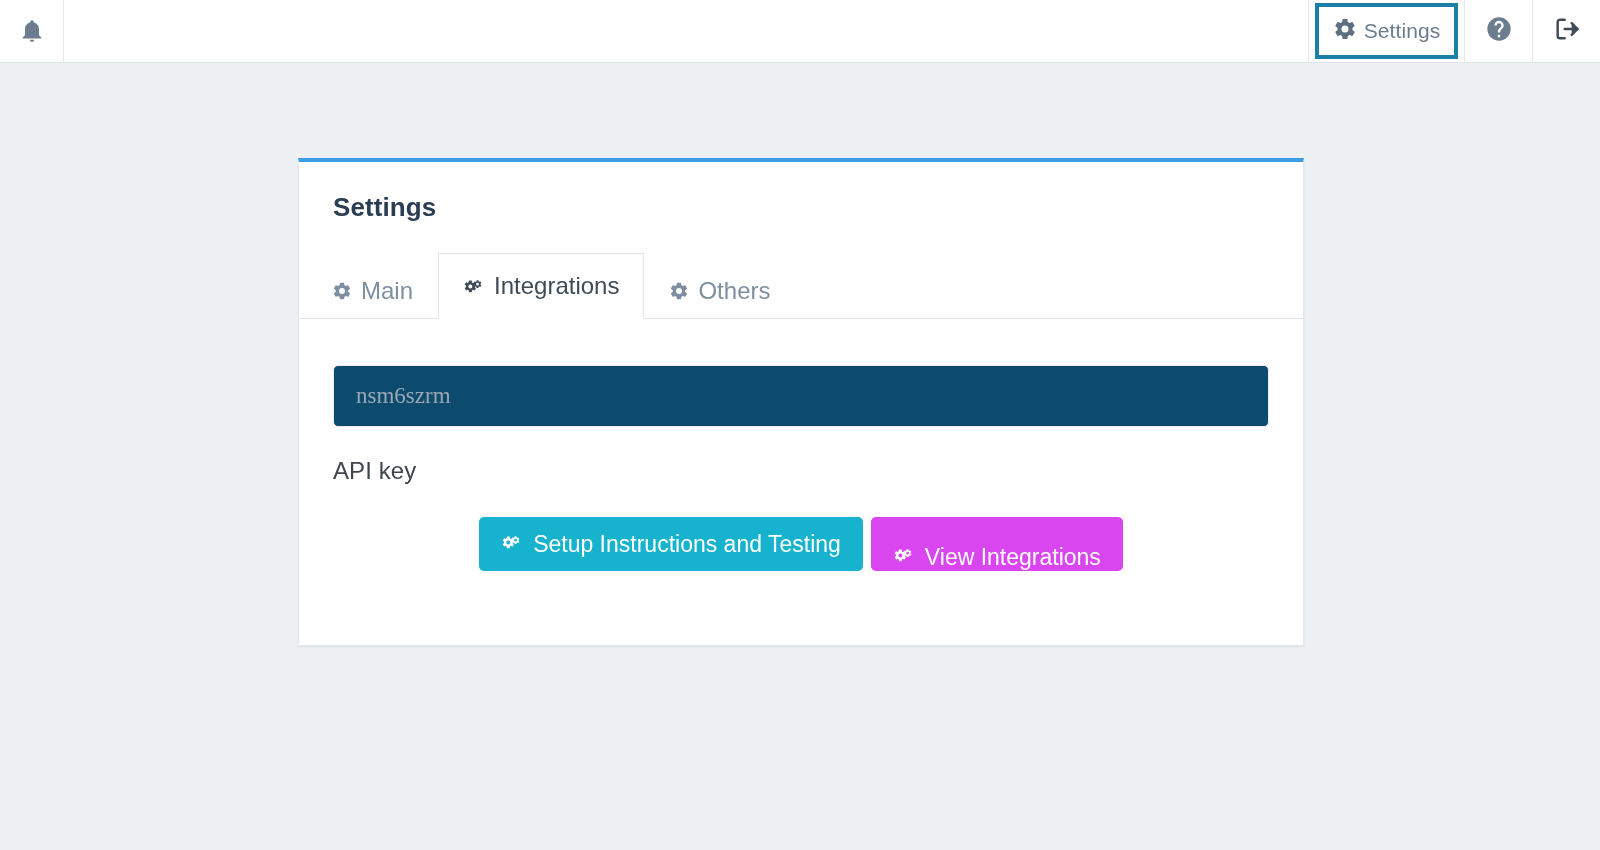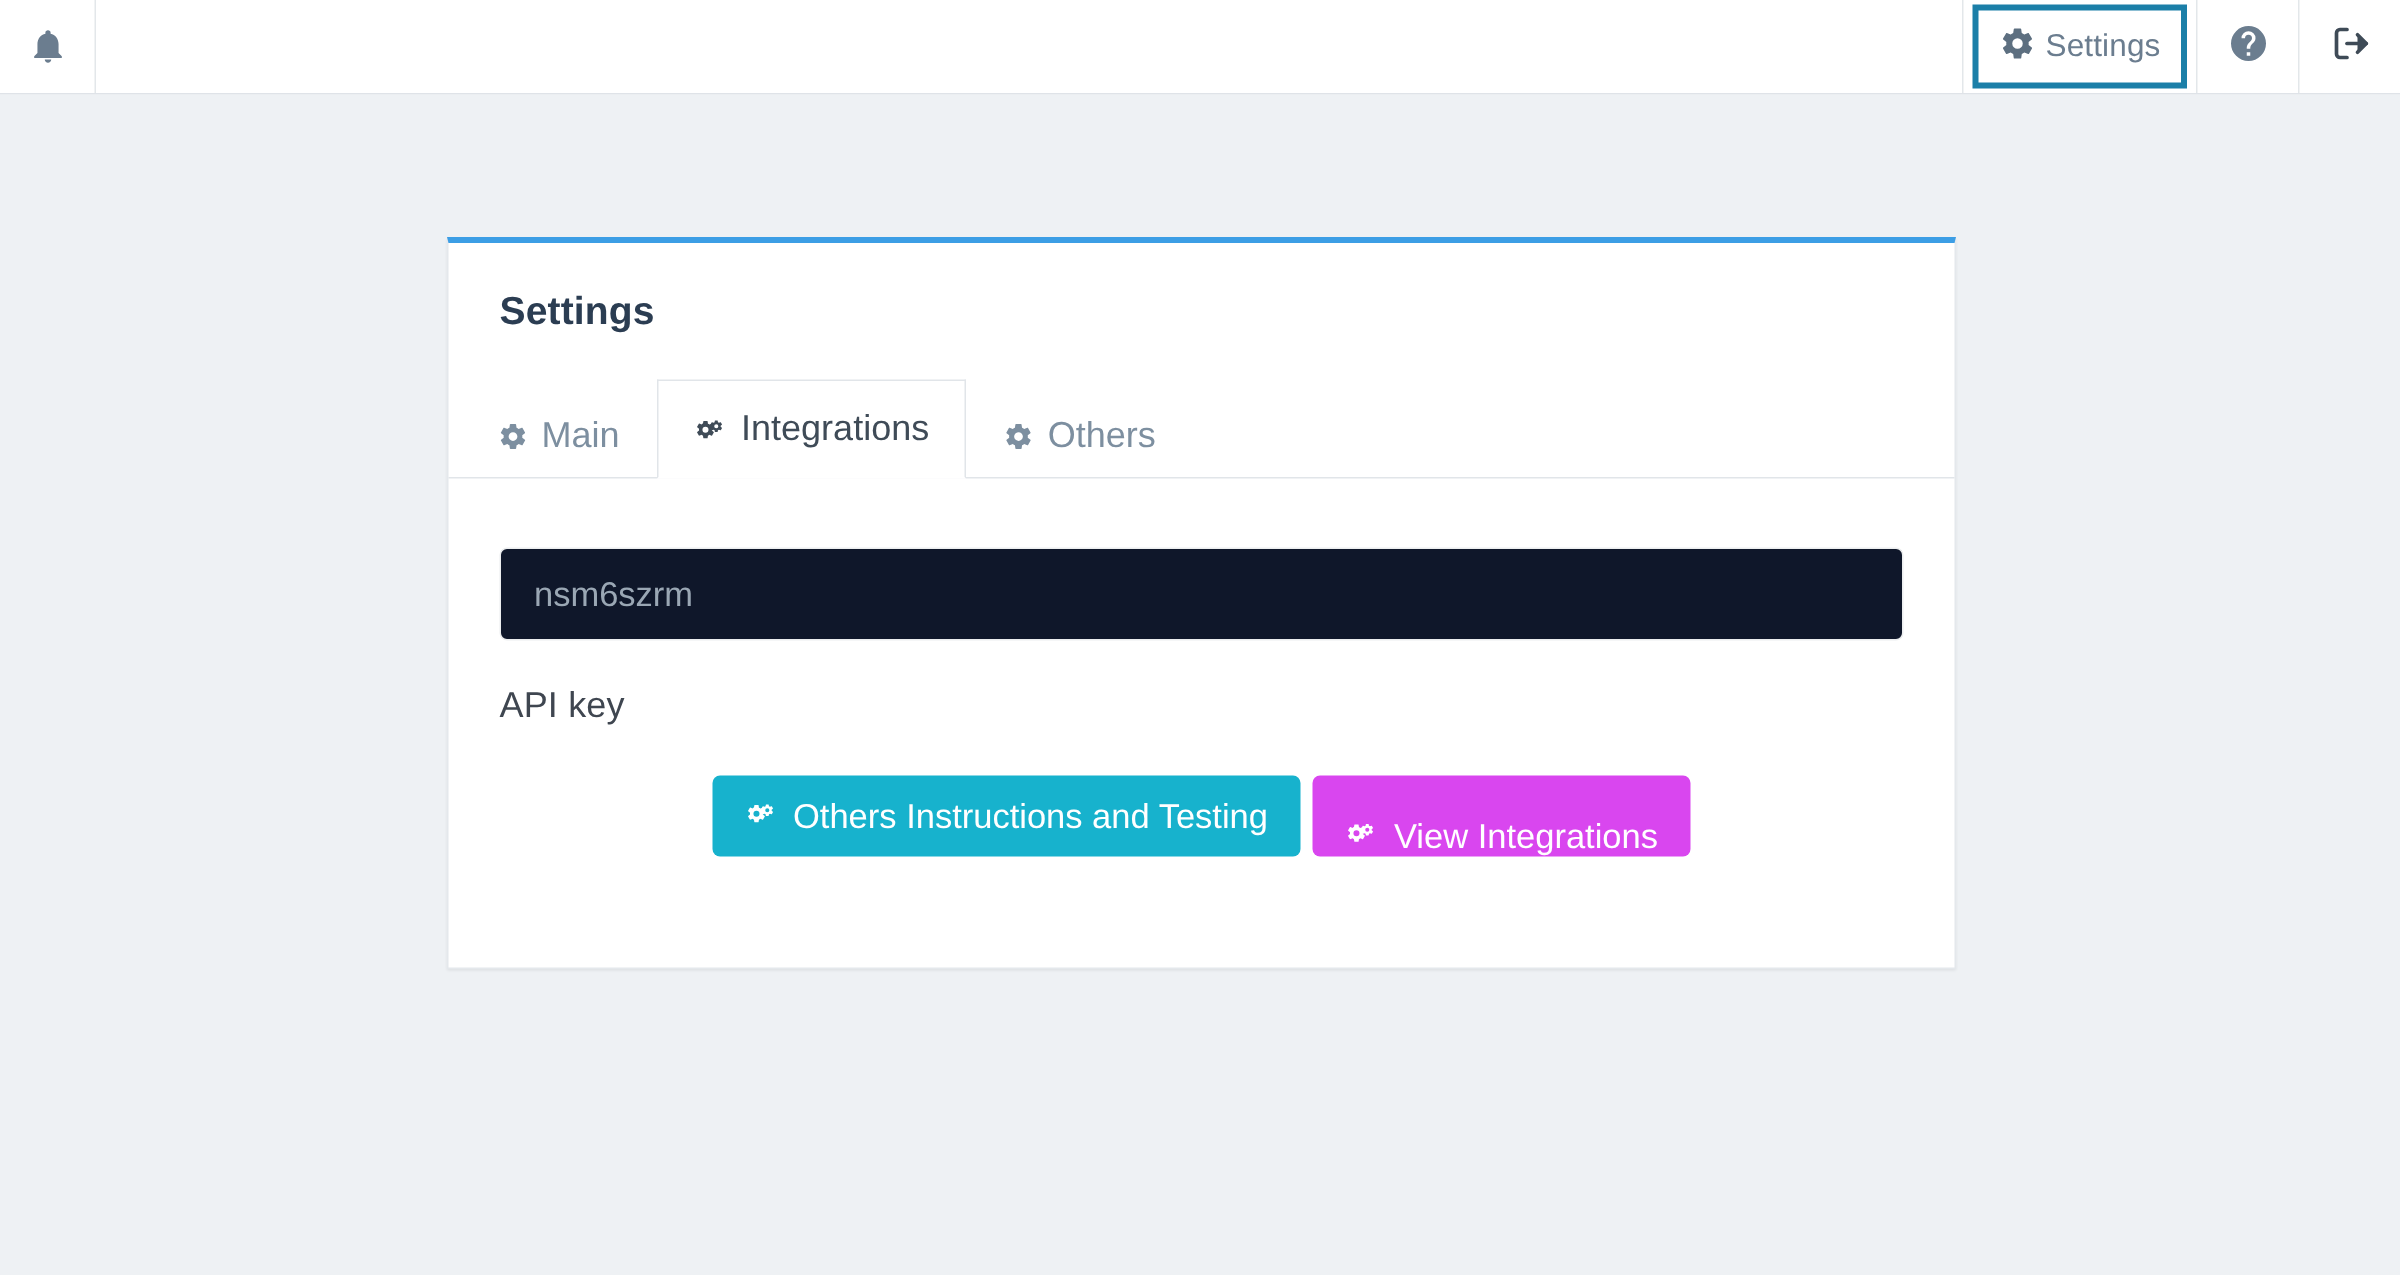--- a/index.html
+++ b/index.html
@@ -148,26 +148,26 @@
   .field-label {
     font-size: 24px;
     color: #3f4650;
     margin-bottom: 12px;
     letter-spacing: .1px;
   }
 
   .field-input {
     width: 100%;
     height: 62px;
-    background: #0f172a;
+    background: #0c4a6e;
     border: 1px solid #eceeef;
     border-radius: 5px;
     padding: 0 22px;
     font-size: 23px;
-    font-family: Liberation Sans, sans-serif;
+    font-family: Liberation Serif, serif;
     color: #9aa7b4;
     outline: none;
   }
 
   .field-group { margin-bottom: 30px; }
   .field-group.second { margin-bottom: 32px; }
 
   .button-row {
     display: flex;
     justify-content: center;
@@ -305,21 +305,21 @@
 
     <div class="button-row">
 
       <div class="btn btn-cyan">
         <span>
           <svg width="22" height="20" viewBox="0 0 26 22" fill="#ffffff">
             <path d="M10.2 9.2c.03-.22.05-.45.05-.68s-.02-.46-.05-.68l1.44-1.12a.33.33 0 0 0 .08-.43l-1.36-2.35a.34.34 0 0 0-.42-.15l-1.7.68a4.9 4.9 0 0 0-1.15-.66L6.83 1.9a.33.33 0 0 0-.33-.28H3.78a.33.33 0 0 0-.33.28l-.26 1.8c-.41.17-.8.39-1.15.67l-1.7-.68a.34.34 0 0 0-.42.15L-1.44 6.2a.33.33 0 0 0 .08.43L.08 7.84c-.03.22-.05.45-.05.68s.02.46.05.68l-1.44 1.12a.33.33 0 0 0-.08.43l1.36 2.35c.8.15.26.2.42.15l1.7-.68c.35.28.74.5 1.15.66l.26 1.81c.2.16.16.28.33.28h2.72a.33.33 0 0 0 .33-.28l.26-1.81c.41-.16.8-.38 1.15-.66l1.7.68c.16.06.34 0 .42-.15l1.36-2.35a.33.33 0 0 0-.08-.43L10.2 9.2zM5.14 10.9a2.38 2.38 0 1 1 0-4.76 2.38 2.38 0 0 1 0 4.76z" transform="translate(3.5,3)"></path>
             <path d="M22.6 16.3c.02-.15.03-.3.03-.46s-.01-.31-.04-.46l.98-.76a.23.23 0 0 0 .05-.29l-.92-1.6a.23.23 0 0 0-.28-.1l-1.16.47a3.3 3.3 0 0 0-.78-.45l-.18-1.23a.23.23 0 0 0-.22-.19h-1.85a.23.23 0 0 0-.22.19l-.18 1.23c-.28.11-.54.26-.78.45l-1.16-.47a.23.23 0 0 0-.28.1l-.92 1.6a.23.23 0 0 0 .5.29l.98.76c-.02.15-.04.3-.04.46s.2.31.04.46l-.98.76a.23.23 0 0 0-.5.29l.92 1.6c.5.1.18.14.28.1l1.16-.47c.24.19.5.34.78.45l.18 1.23c.1.11.11.19.22.19h1.85c.11 0 .2-.8.22-.19l.18-1.23c.28-.11.54-.26.78-.45l1.16.47c.1.04.23 0 .28-.1l.92-1.6a.23.23 0 0 0-.05-.29l-.98-.76zM19.16 17.5a1.62 1.62 0 1 1 0-3.24 1.62 1.62 0 0 1 0 3.24z" transform="translate(-2,-7)"></path>
           </svg>
         </span>
-        <span>Others Instructions and Testing</span>
+        <span>Setup Instructions and Testing</span>
       </div>
 
       <div class="btn btn-purple">
         <span>
           <svg width="22" height="20" viewBox="0 0 26 22" fill="#ffffff">
             <path d="M10.2 9.2c.03-.22.05-.45.05-.68s-.02-.46-.05-.68l1.44-1.12a.33.33 0 0 0 .08-.43l-1.36-2.35a.34.34 0 0 0-.42-.15l-1.7.68a4.9 4.9 0 0 0-1.15-.66L6.83 1.9a.33.33 0 0 0-.33-.28H3.78a.33.33 0 0 0-.33.28l-.26 1.8c-.41.17-.8.39-1.15.67l-1.7-.68a.34.34 0 0 0-.42.15L-1.44 6.2a.33.33 0 0 0 .08.43L.08 7.84c-.03.22-.05.45-.05.68s.02.46.05.68l-1.44 1.12a.33.33 0 0 0-.08.43l1.36 2.35c.8.15.26.2.42.15l1.7-.68c.35.28.74.5 1.15.66l.26 1.81c.2.16.16.28.33.28h2.72a.33.33 0 0 0 .33-.28l.26-1.81c.41-.16.8-.38 1.15-.66l1.7.68c.16.06.34 0 .42-.15l1.36-2.35a.33.33 0 0 0-.08-.43L10.2 9.2zM5.14 10.9a2.38 2.38 0 1 1 0-4.76 2.38 2.38 0 0 1 0 4.76z" transform="translate(3.5,3)"></path>
             <path d="M22.6 16.3c.02-.15.03-.3.03-.46s-.01-.31-.04-.46l.98-.76a.23.23 0 0 0 .05-.29l-.92-1.6a.23.23 0 0 0-.28-.1l-1.16.47a3.3 3.3 0 0 0-.78-.45l-.18-1.23a.23.23 0 0 0-.22-.19h-1.85a.23.23 0 0 0-.22.19l-.18 1.23c-.28.11-.54.26-.78.45l-1.16-.47a.23.23 0 0 0-.28.1l-.92 1.6a.23.23 0 0 0 .5.29l.98.76c-.02.15-.04.3-.04.46s.2.31.04.46l-.98.76a.23.23 0 0 0-.5.29l.92 1.6c.5.1.18.14.28.1l1.16-.47c.24.19.5.34.78.45l.18 1.23c.1.11.11.19.22.19h1.85c.11 0 .2-.8.22-.19l.18-1.23c.28-.11.54-.26.78-.45l1.16.47c.1.04.23 0 .28-.1l.92-1.6a.23.23 0 0 0-.05-.29l-.98-.76zM19.16 17.5a1.62 1.62 0 1 1 0-3.24 1.62 1.62 0 0 1 0 3.24z" transform="translate(-2,-7)"></path>
           </svg>
         </span>
         <span>View Integrations</span>

